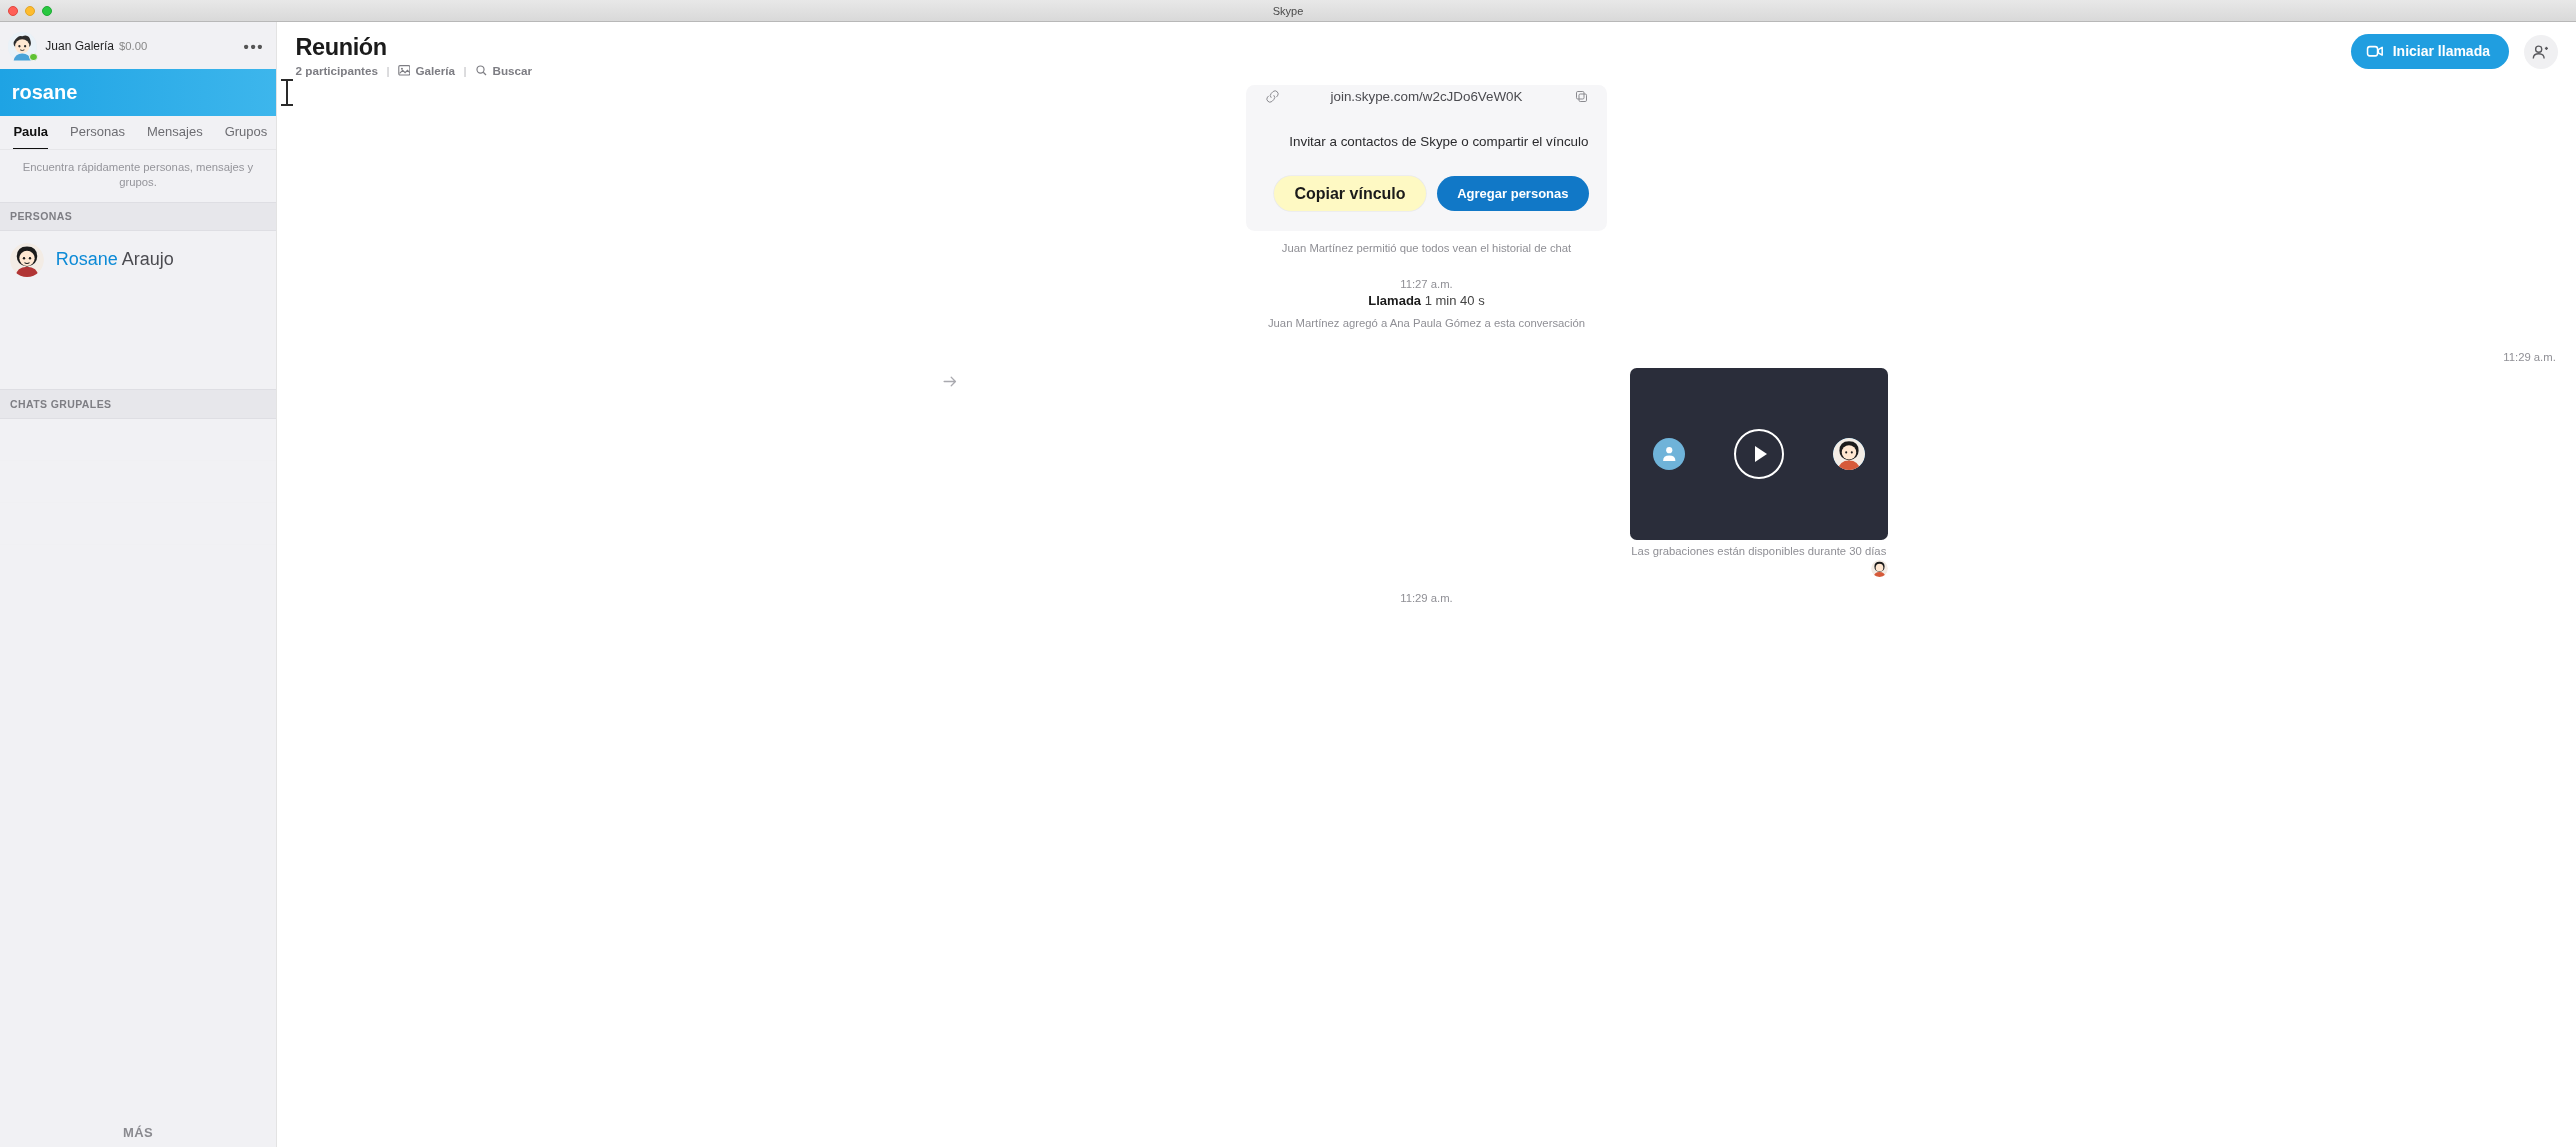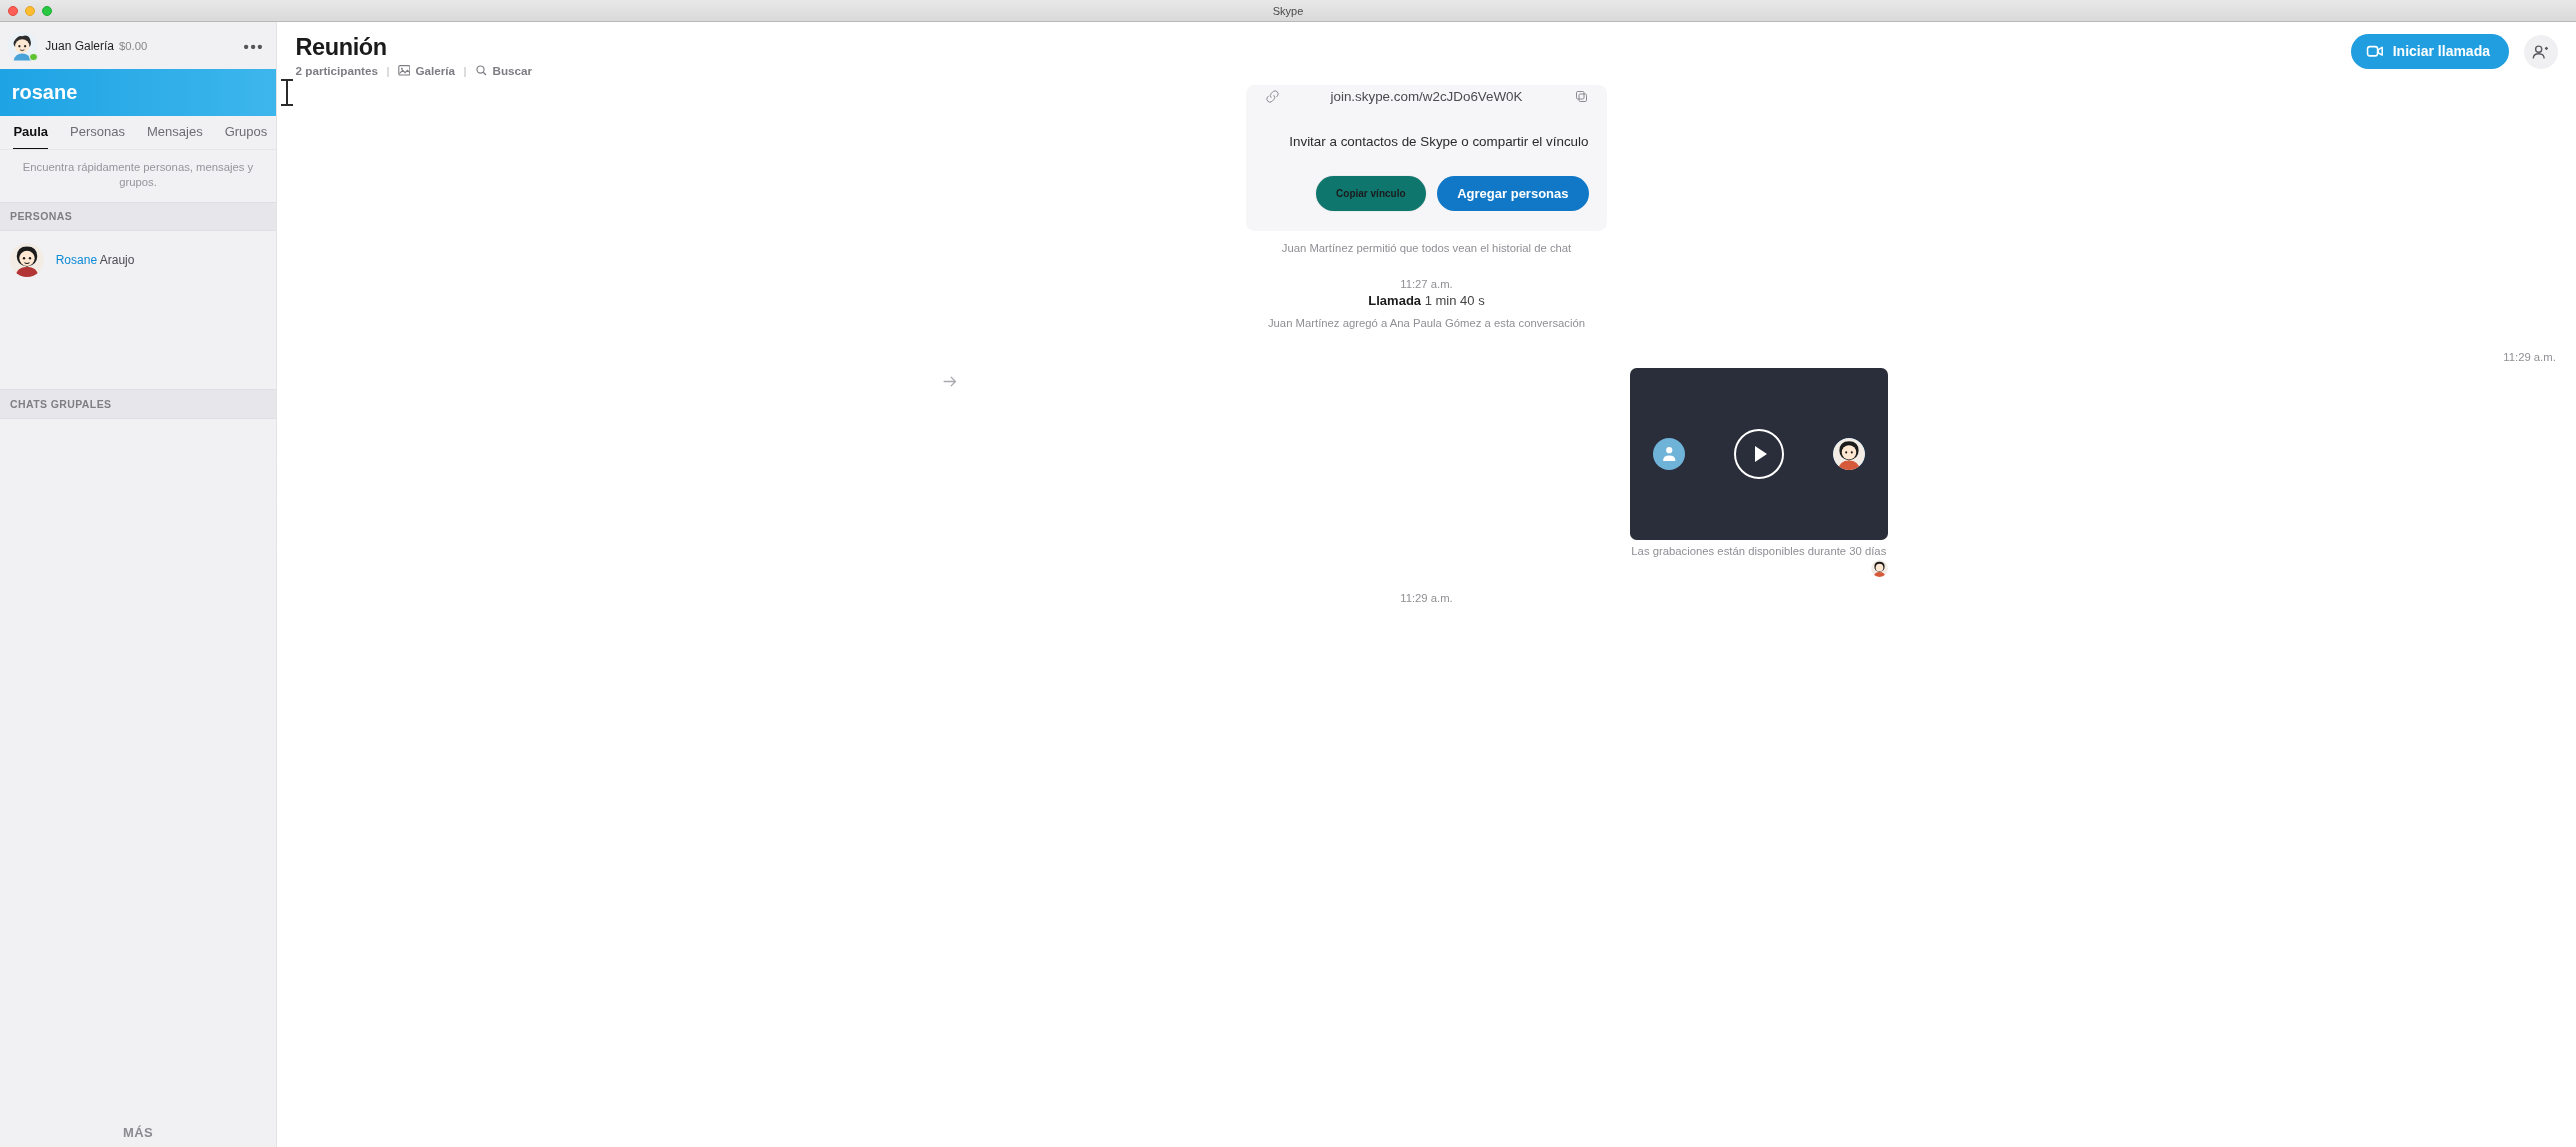--- a/index.html
+++ b/index.html
@@ -78,21 +78,21 @@
     background:#e7e7eb; color:#7e7e84; font-size:10.5px; font-weight:700;
     letter-spacing:0.4px; padding:7.6px 10px;
     border-top:0.8px solid #dedee3; border-bottom:0.8px solid #dedee3;
   }
   .result-item {
     display:flex; align-items:center; gap:11.7px;
     padding:11.7px 10px; cursor:pointer;
   }
   .result-avatar { width:34px; height:34px; border-radius:50%; overflow:hidden;}
   .result-avatar svg { width:100%; height:100%; }
-  .result-name { font-size:12px; color:#4b4b50;}
+  .result-name { font-size:18px; color:#4b4b50;}
   .result-name .hl { color:#0c8ad6; }
   
   .group-section { flex:1; display:flex; flex-direction:column; }
   .group-list { flex:1; }
   .group-skel { height:42px; border-bottom:0.8px solid #ececef; opacity:0.12;}
   .more-row { text-align:center; padding:8.4px 15px 6.7px; color:#8a8a8f; font-weight:700; font-size:13px; letter-spacing:0.4px;}
   
   
   .main { flex:1; display:flex; flex-direction:column; min-width:0; }
   .chat-header {
@@ -124,22 +124,22 @@
     display:flex; flex-direction:column; align-items:flex-end;gap:12px;
   }
   .link-row {
     width:100%; display:flex; align-items:center; justify-content:space-between;
     padding:3.4px 0 11.7px; color:#4b4b50; font-size:13.4px;
   }
   .link-row .link-ico, .link-row .copy-ico { color:#8a8a8f; cursor:pointer;}
   .invite-text { font-size:13.4px; color:#2b2b2e; text-align:center; margin:6.7px 0 15px;}
   .invite-buttons { display:flex; gap:11.7px; }
   .btn-white {
-    background:#0f766e; color:#1b1b1b; border:none; border-radius:20px; height:35px;
-    padding:0 20px; font-size:10px; font-weight:700; cursor:pointer;
+    background:#fef9c3; color:#1b1b1b; border:none; border-radius:20px; height:35px;
+    padding:0 20px; font-size:16px; font-weight:700; cursor:pointer;
     box-shadow:0 0 0 0.8px rgba(0,0,0,0.05);
   }
   .btn-blue {
     background:#1178c7; color:#fff; border:none; border-radius:20px; height:35px;
     padding:0 20px; font-size:13px; font-weight:700; cursor:pointer;
   }
   
   .sys-msg { color:#8f8f95; font-size:11.3px; text-align:center; margin-top:11px;}
   .time-label { color:#8f8f95; font-size:11.3px; text-align:center; margin-top:23.5px;}
   .call-label { text-align:center; margin-top:3.4px; font-size:13px; color:#444;}

